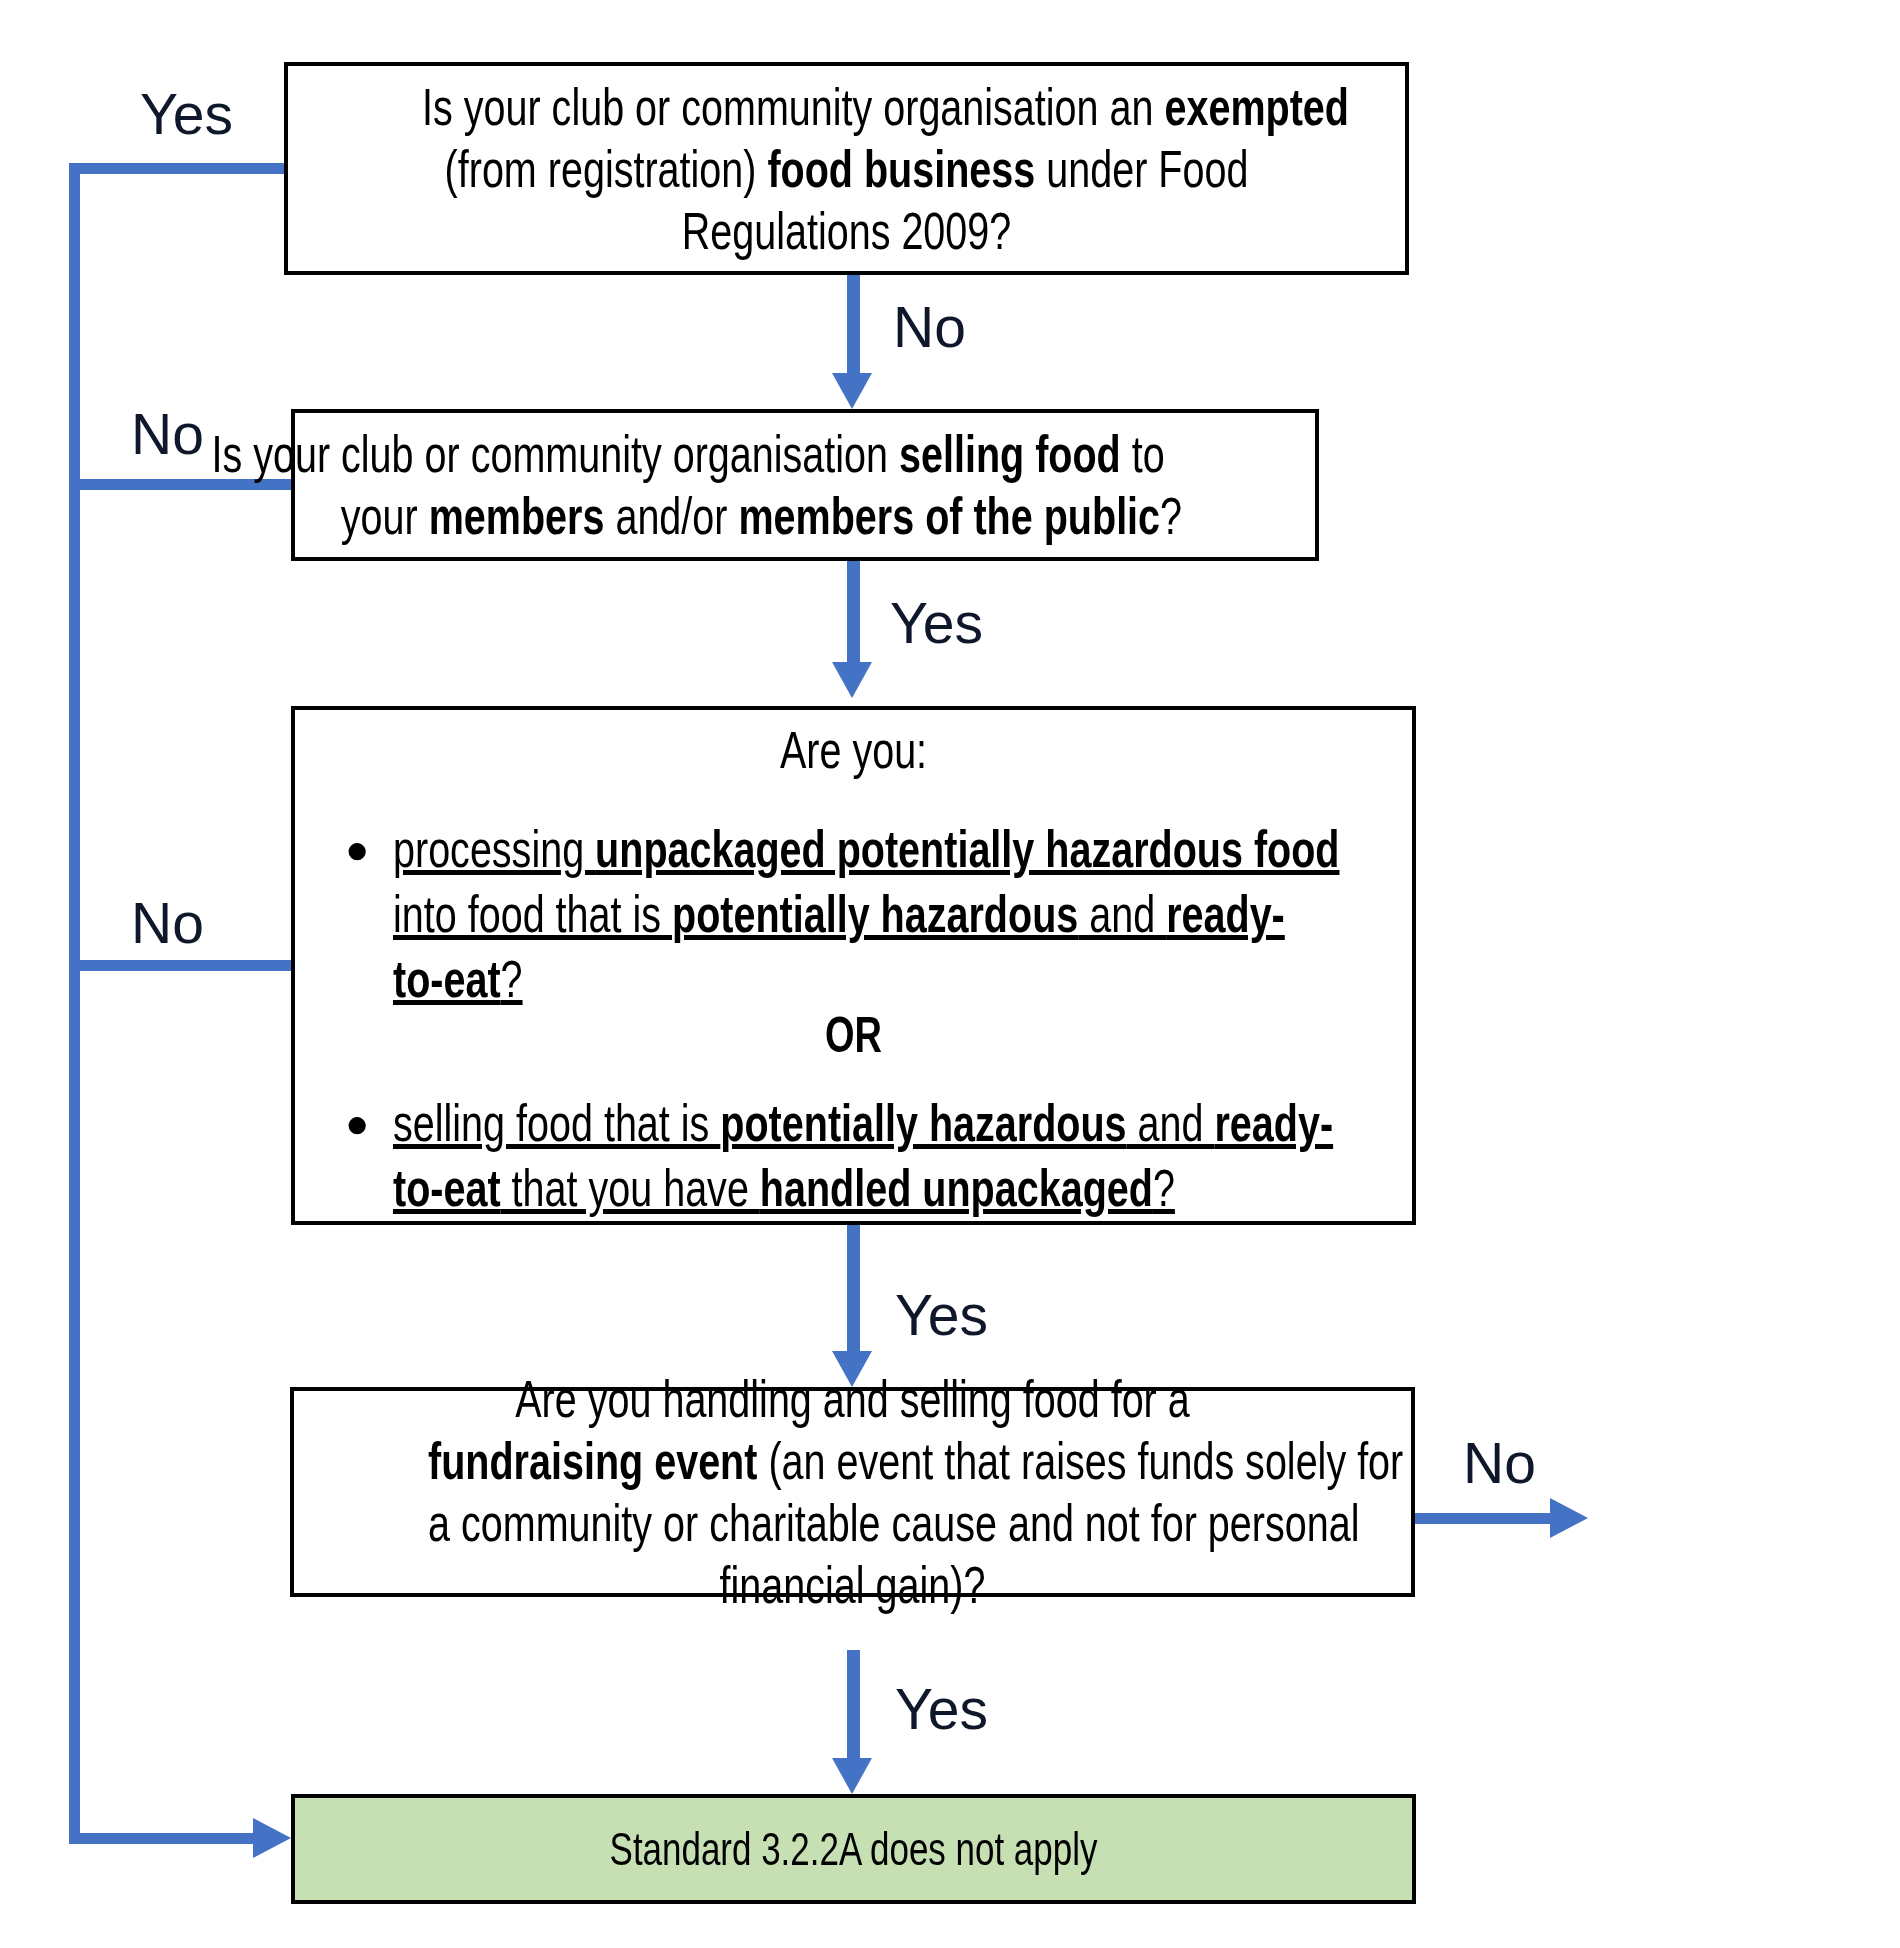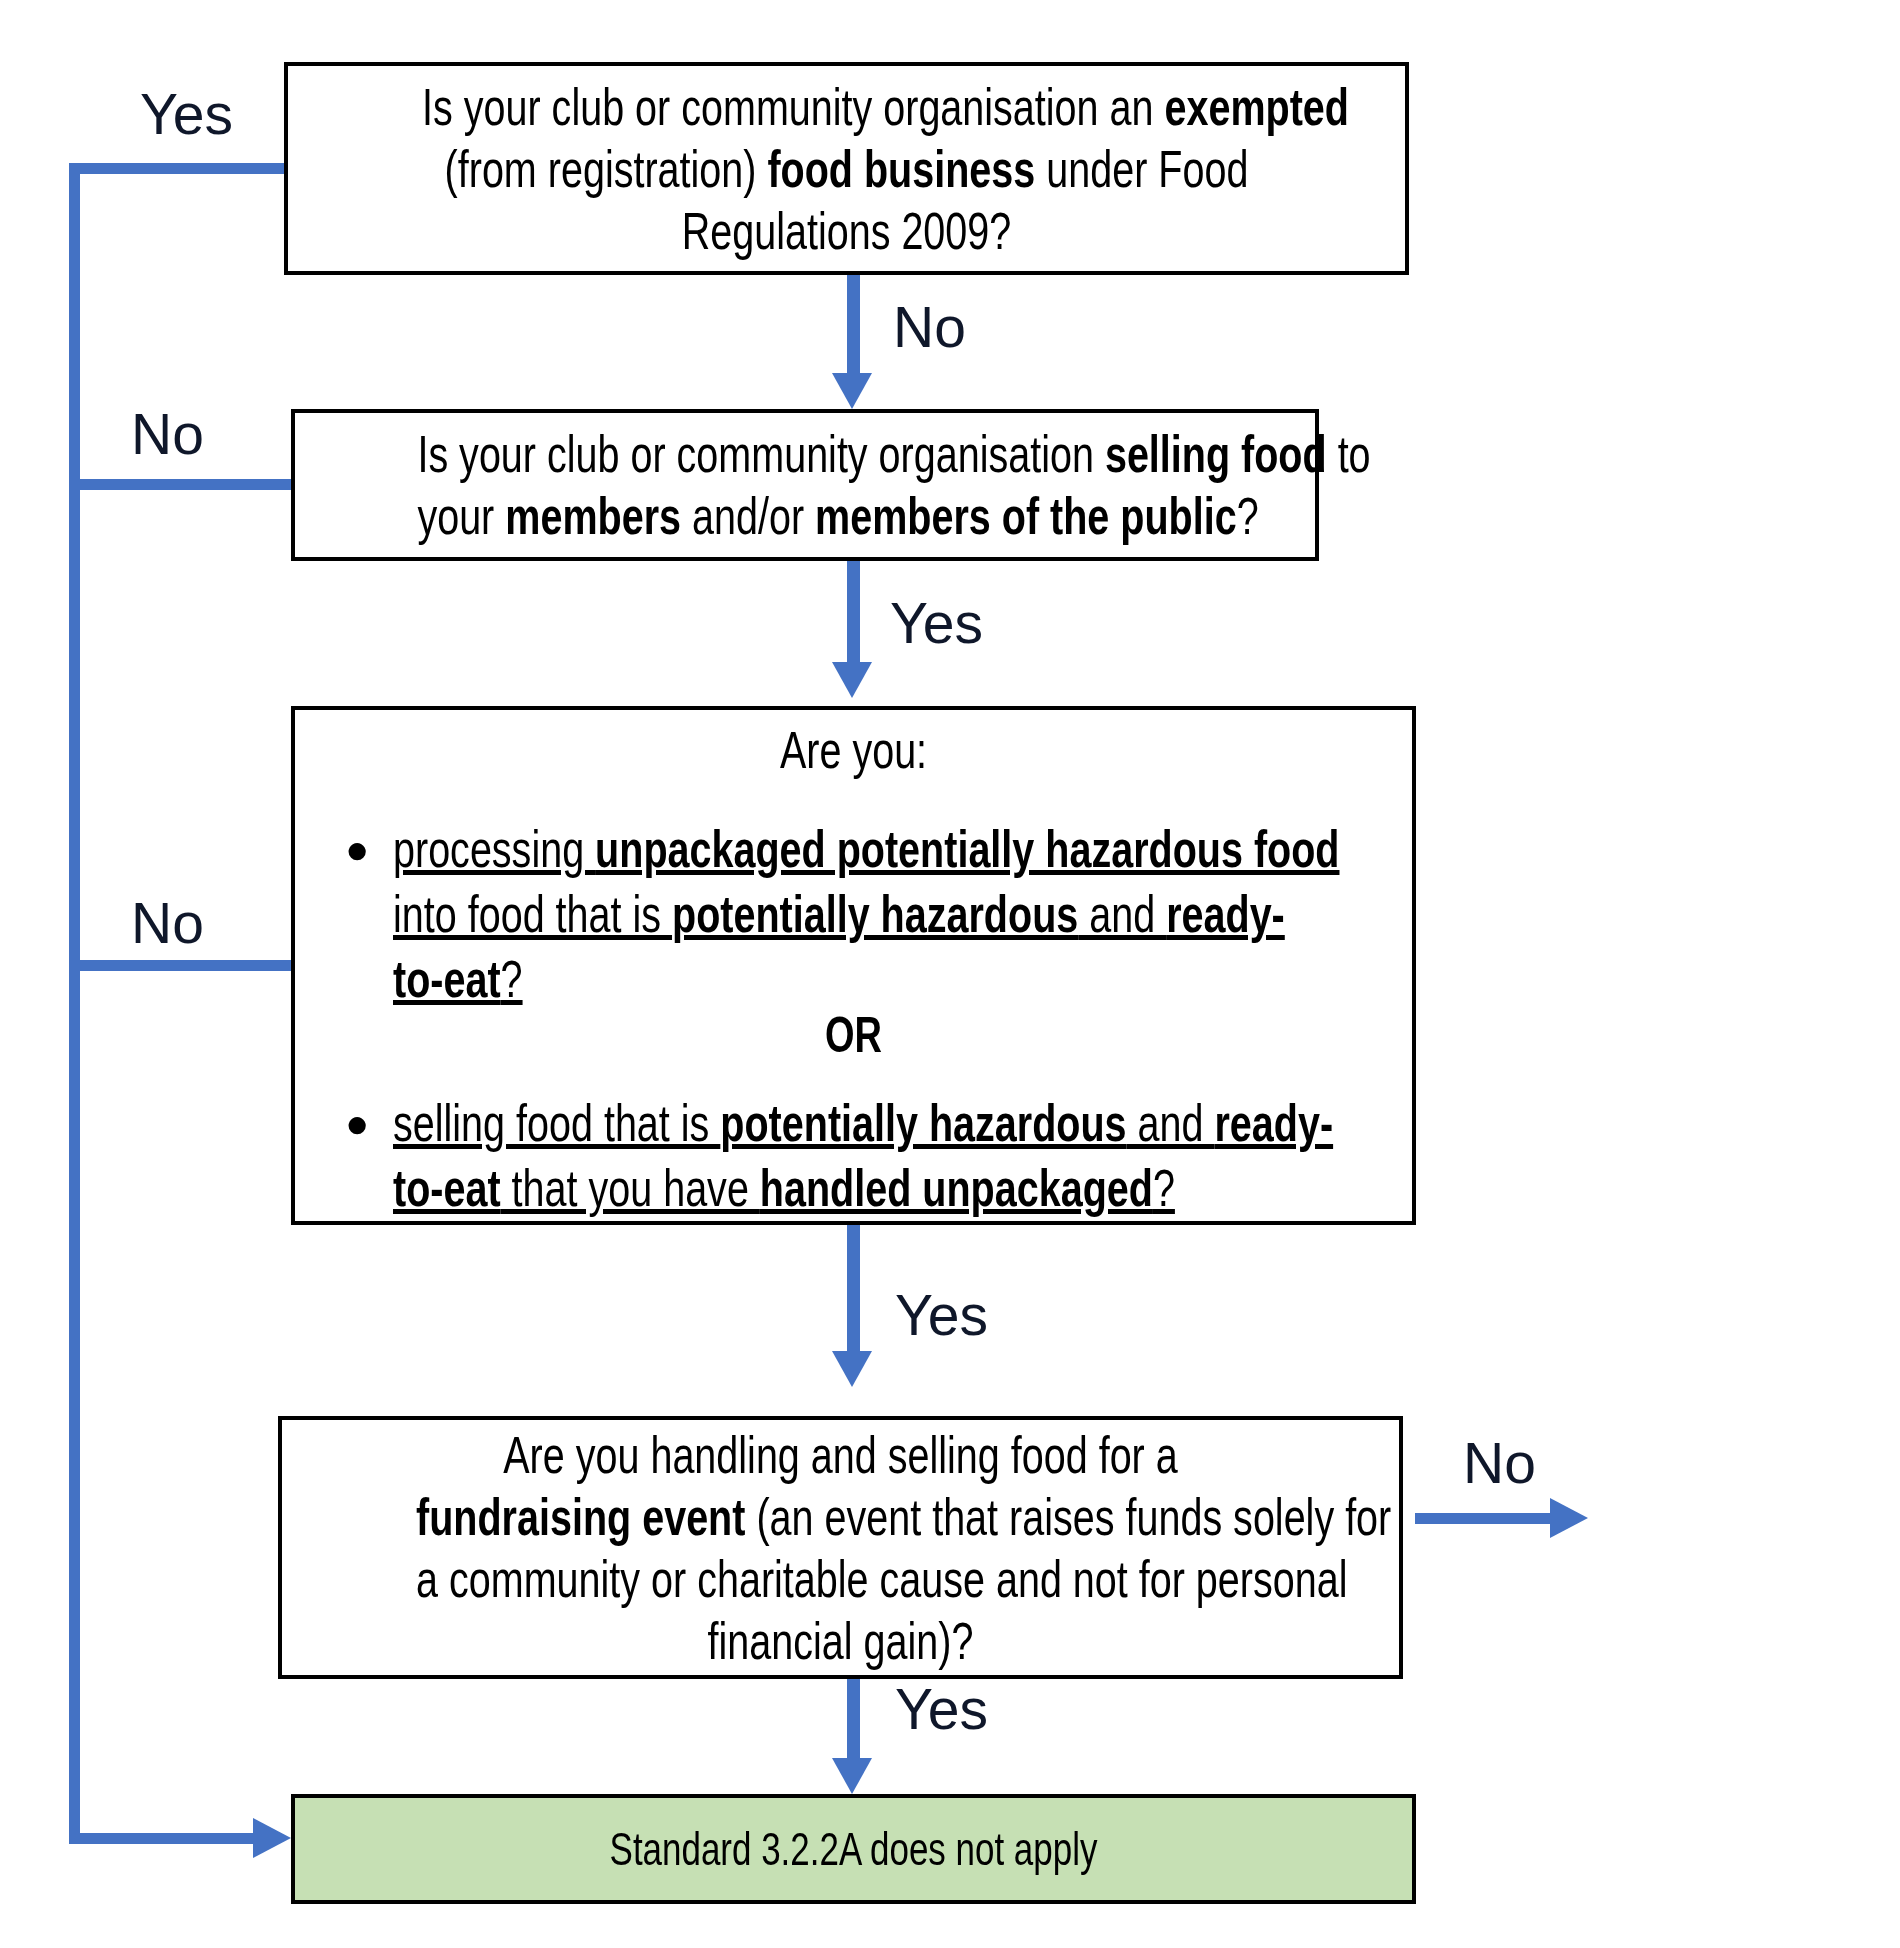--- a/index.html
+++ b/index.html
@@ -29,23 +29,23 @@
     flex-direction: column;
     justify-content: center;
     text-align: center;
     font-size: 52px;
     line-height: 62px;
   }
   .box .line { display: block; transform: scaleX(0.76); transform-origin: 50% 50%; white-space: nowrap; }
   .b { font-weight: bold; }
 
   #box-q1 { left: 284px; top:  62px; width: 1125px; height: 213px; }
-  #box-q2 { left: 291px; top: 409px; width: 1028px; height: 152px; }
+  #box-q2 { left: 291px; top: 409px; width: 1028px; height: 152px; align-items: flex-end; }
   #box-q3 { left: 291px; top: 706px; width: 1125px; height: 519px; justify-content: space-between; padding-top: 16px; }
-  #box-q4 { left: 278px; top: 1387px; width: 1125px; height: 263px; margin-top: 29px; }
+  #box-q4 { left: 290px; top: 1387px; width: 1125px; height: 210px; }
 
   #box-applies {
     left: 1588px; top: 1415px; width: 267px; height: 213px;
     background: var(--orange);
     font-size: 45px; line-height: 62px;
   }
   #box-applies .line { transform: scaleX(0.88); }
 
   #box-not-apply {
     left: 291px; top: 1794px; width: 1125px; height: 110px;

